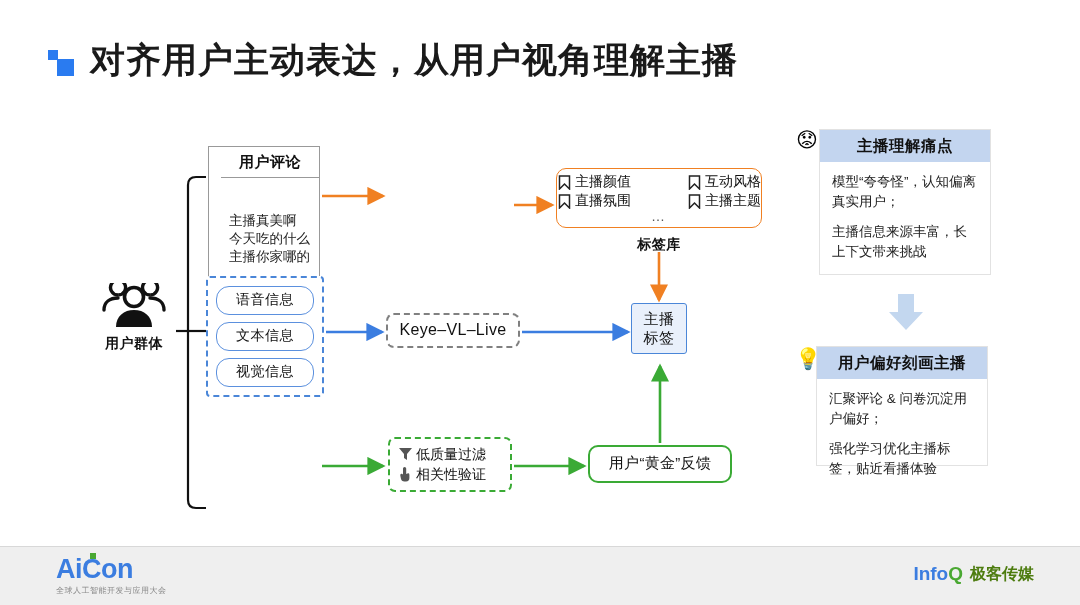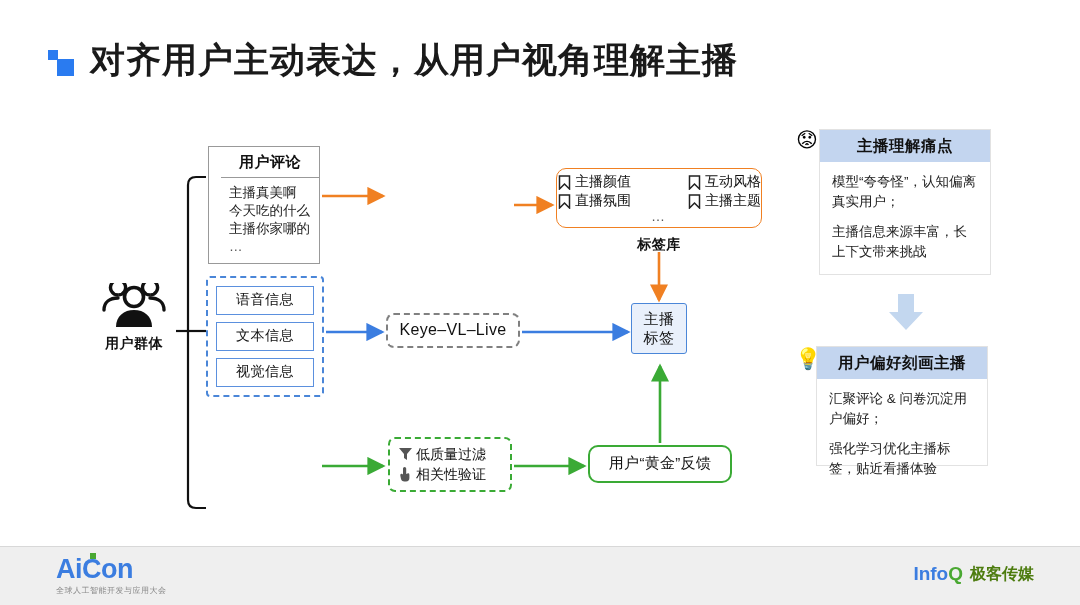--- a/index.html
+++ b/index.html
@@ -104,20 +104,21 @@
     color: #111;
     padding: 6px 4px 5px;
     border-bottom: 1px solid #999999;
     letter-spacing: 0.5px;
   }
   .doc-box .doc-body {
     padding: 6px 8px 7px;
     font-size: 13.5px;
     line-height: 18px;
     color: #222;
+    margin-top: 28px;
   }
   .doc-box .doc-body .ellip {
     letter-spacing: 1.5px;
     color: #555;
   }
 
   #box-comments { left: 208px; top: 146px; width: 112px; }
   #box-survey   { left: 208px; top: 398px; width: 112px; }
 
   
@@ -128,21 +129,21 @@
     padding: 8px 8px;
     border: 2px dashed #4a86d8;
     border-radius: 4px;
     background: #fff;
     display: flex;
     flex-direction: column;
     gap: 7px;
   }
   .pill {
     border: 1.6px solid #5b90de;
-    border-radius: 0;
+    border-radius: 13px;
     background: #fff;
     text-align: center;
     font-size: 14px;
     color: #111;
     padding: 4px 2px 5px;
     letter-spacing: 0.5px;
   }
 
   
   #proc-orange {

